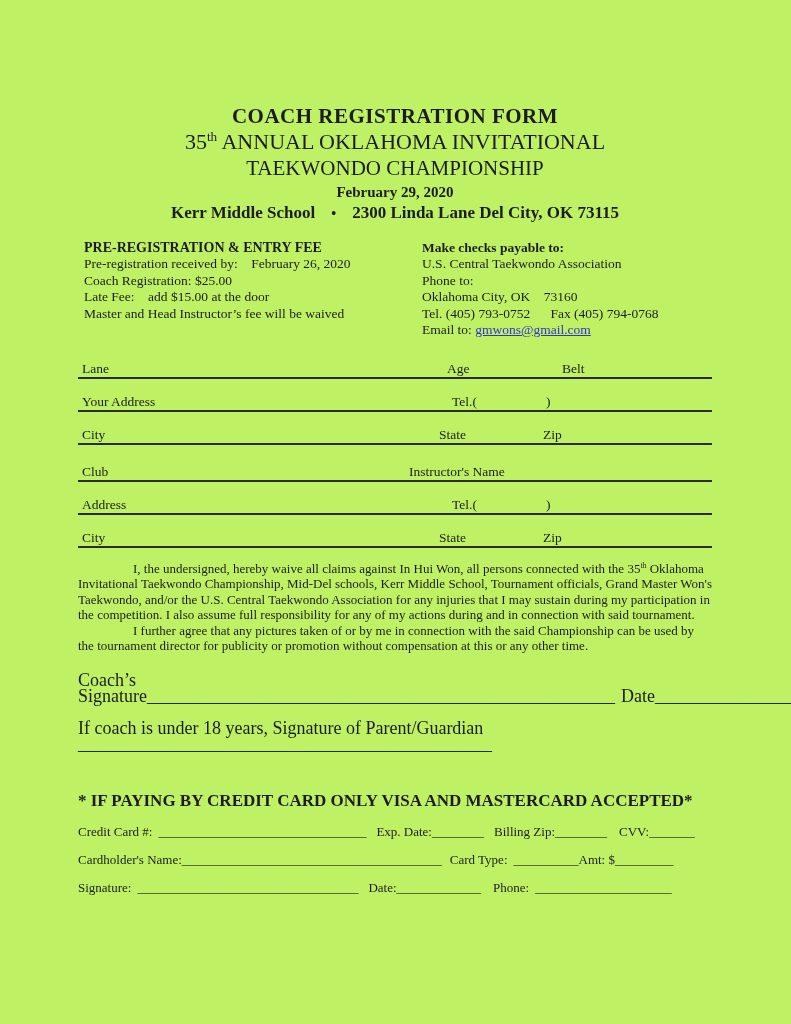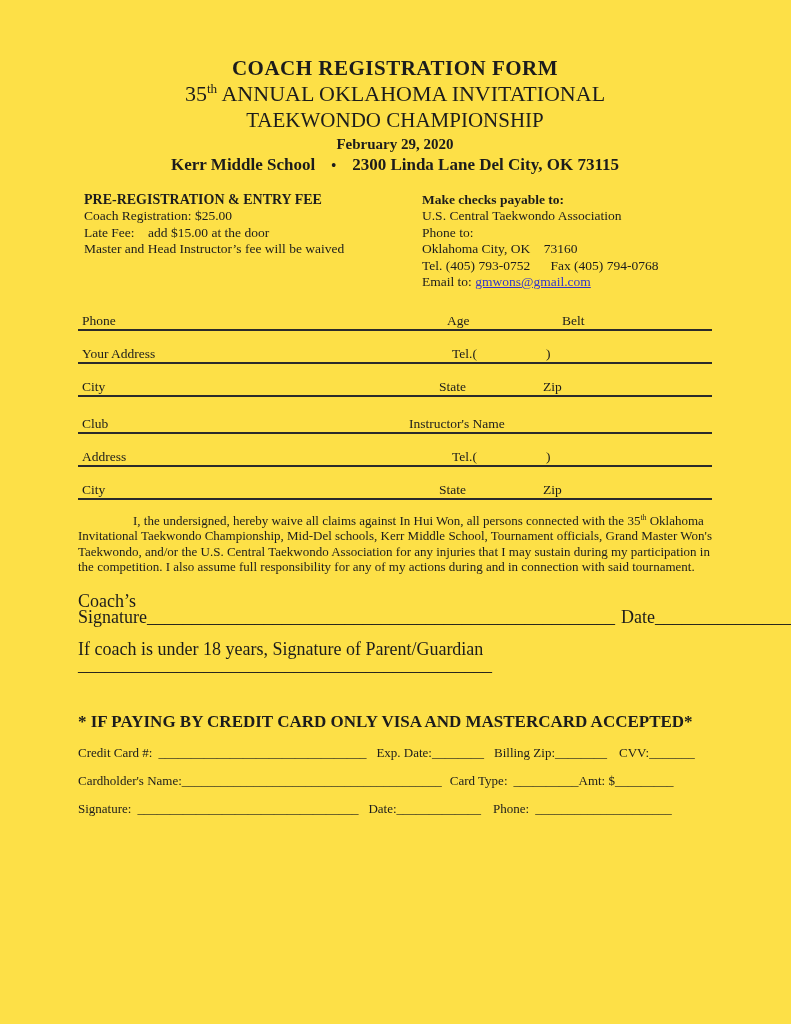--- a/index.html
+++ b/index.html
@@ -1,19 +1,19 @@
 <!DOCTYPE html>
 <html><head>
 <meta charset="utf-8">
 <style>
   html,body{margin:0;padding:0;background:#fff;}
   .page{
-    position:relative;width:791px;height:1024px;background:#fde047;
+    position:relative;width:791px;height:1024px;background:#bef264;
     font-family:"Liberation Serif","DejaVu Serif",serif;color:#1c1c1c;
-    box-sizing:border-box;padding:56px 79px 0 78px;overflow:hidden;
+    box-sizing:border-box;padding:104px 79px 0 78px;overflow:hidden;
   }
   .prewrap{white-space:pre-wrap;}
   
   .hdr{text-align:center;}
   .hdr-title{font-size:21px;font-weight:bold;line-height:24px;letter-spacing:.5px;}
   .hdr-sub1{font-size:22px;line-height:27px;}
   .hdr-sub2{font-size:21px;line-height:27px;}
   .hdr-date{font-size:15px;font-weight:bold;line-height:20px;}
   .hdr-venue{font-size:17px;font-weight:bold;line-height:22px;}
   .hdr-venue .bullet{margin:0 16px;font-size:14px;}
@@ -54,36 +54,37 @@
     <div class="hdr-title">COACH REGISTRATION FORM</div>
     <div class="hdr-sub1"><span class="prewrap">35</span><sup>th</sup><span class="prewrap"> ANNUAL OKLAHOMA INVITATIONAL</span></div>
     <div class="hdr-sub2">TAEKWONDO CHAMPIONSHIP</div>
     <div class="hdr-date">February 29, 2020</div>
     <div class="hdr-venue"><span>Kerr Middle School</span><span class="bullet">•</span><span>2300 Linda Lane Del City, OK 73115</span></div>
   </div>
 
   <div class="cols">
     <div class="col-left">
       <div class="blk-head">PRE-REGISTRATION &amp; ENTRY FEE</div>
+      <div class="blk-line prewrap">Pre-registration received by:    February 26, 2020</div>
       <div class="blk-line prewrap">Coach Registration: $25.00</div>
       <div class="blk-line prewrap">Late Fee:    add $15.00 at the door</div>
       <div class="blk-line prewrap">Master and Head Instructor’s fee will be waived</div>
     </div>
     <div class="col-right">
       <div class="blk-head" style="font-size:13.5px">Make checks payable to:</div>
       <div class="blk-line prewrap">U.S. Central Taekwondo Association</div>
       <div class="blk-line prewrap">Phone to:</div>
       <div class="blk-line prewrap">Oklahoma City, OK    73160</div>
       <div class="blk-line prewrap">Tel. (405) 793-0752      Fax (405) 794-0768</div>
       <div class="blk-line"><span class="prewrap">Email to: </span><span class="email-link">gmwons@gmail.com</span></div>
     </div>
   </div>
 
   <div class="rule-row" style="margin-top:18px">
-    <span class="lbl" style="left:4px">Phone</span>
+    <span class="lbl" style="left:4px">Lane</span>
     <span class="lbl" style="left:369px">Age</span>
     <span class="lbl" style="left:484px">Belt</span>
   </div>
   <div class="rule-row">
     <span class="lbl" style="left:4px">Your Address</span>
     <span class="lbl" style="left:374px">Tel.(</span>
     <span class="lbl" style="left:468px">)</span>
   </div>
   <div class="rule-row">
     <span class="lbl" style="left:4px">City</span>
@@ -101,20 +102,21 @@
     <span class="lbl" style="left:468px">)</span>
   </div>
   <div class="rule-row">
     <span class="lbl" style="left:4px">City</span>
     <span class="lbl" style="left:361px">State</span>
     <span class="lbl" style="left:465px">Zip</span>
   </div>
 
   <div class="waiver">
     <p><span class="prewrap">I, the undersigned, hereby waive all claims against In Hui Won, all persons connected with the 35</span><sup>th</sup><span class="prewrap"> Oklahoma Invitational Taekwondo Championship, Mid-Del schools, Kerr Middle School, Tournament officials, Grand Master Won's Taekwondo, and/or the U.S. Central Taekwondo Association for any injuries that I may sustain during my participation in the competition. I also assume full responsibility for any of my actions during and in connection with said tournament.</span></p>
+    <p>I further agree that any pictures taken of or by me in connection with the said Championship can be used by the tournament director for publicity or promotion without compensation at this or any other time.</p>
   </div>
 
   <div class="sigline"><span>Coach’s Signature</span><span>____________________________________________________</span><span class="sp6">Date</span><span>________________</span></div>
   <div class="sigline" style="margin-top:16px"><span class="prewrap">If coach is under 18 years, Signature of Parent/Guardian </span><span>______________________________________________</span></div>
 
   <div class="cc-head">* IF PAYING BY CREDIT CARD ONLY VISA AND MASTERCARD ACCEPTED*</div>
 
   <div class="cc-row"><span>Credit Card #:</span><span class="m6">________________________________</span><span class="m10">Exp. Date:</span><span>________</span><span class="m10">Billing Zip:</span><span>________</span><span class="m12">CVV:</span><span>_______</span></div>
 
   <div class="cc-row"><span>Cardholder's Name:</span><span>________________________________________</span><span class="m8">Card Type:</span><span class="m6">__________</span><span>Amt: $</span><span>_________</span></div>

